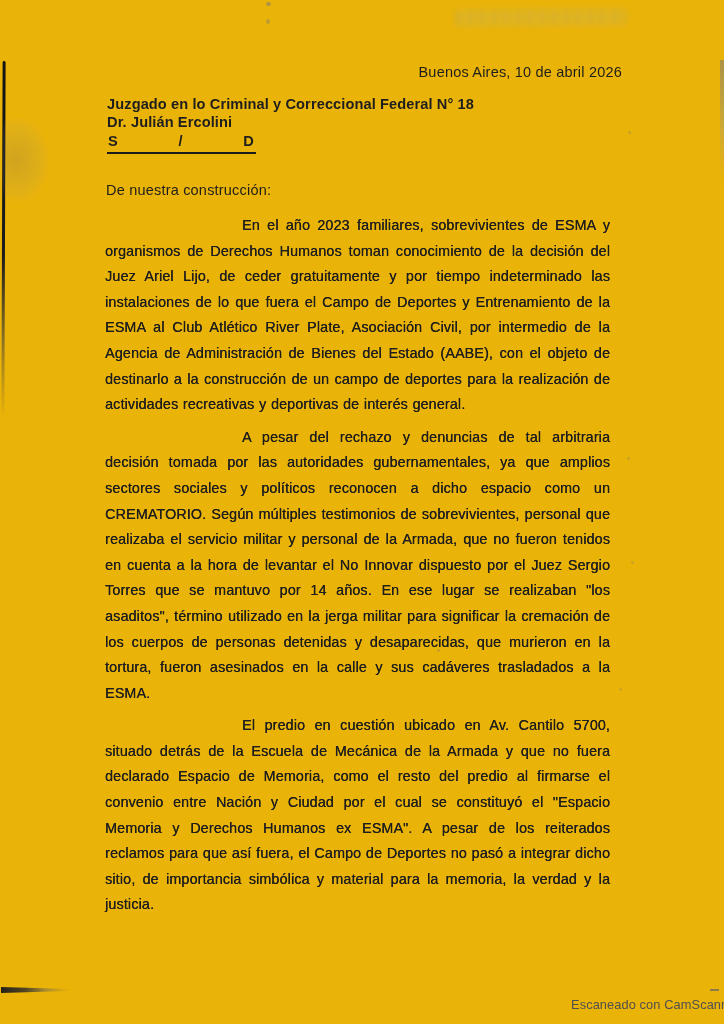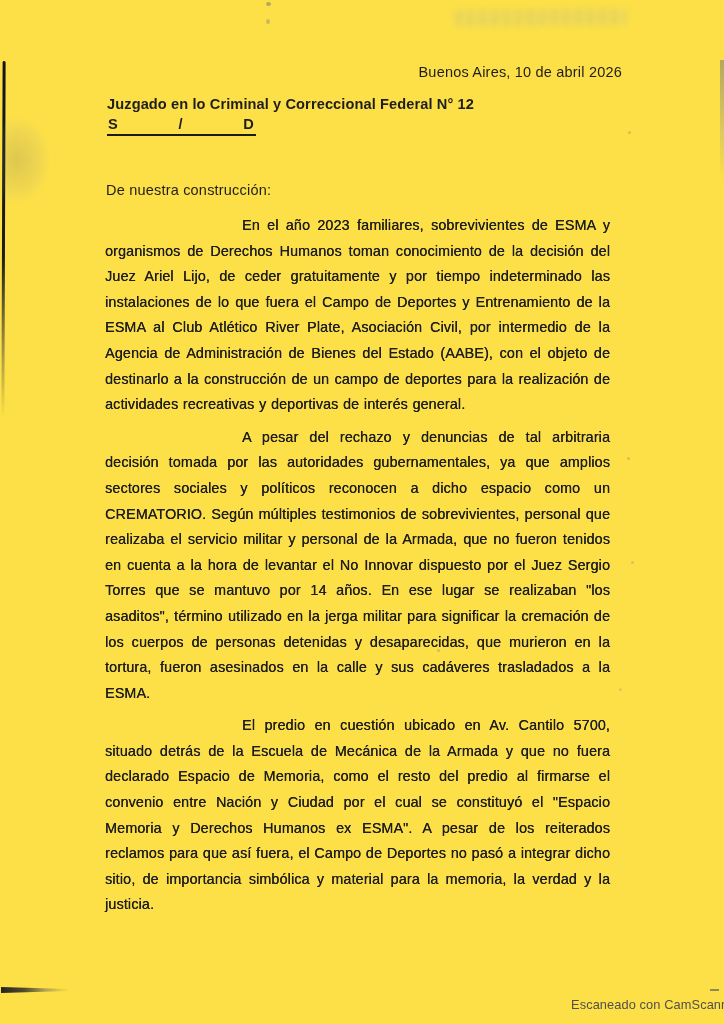--- a/index.html
+++ b/index.html
@@ -4,21 +4,21 @@
 <style>
   html, body {
     margin: 0;
     padding: 0;
     background: #ffffff;
   }
   .page {
     position: relative;
     width: 724px;
     height: 1024px;
-    background: #fde047;
+    background: #eab308;
     font-family: "Liberation Sans", sans-serif;
     color: #1e1e1e;
     overflow: hidden;
   }
 
   
   .date {
     position: absolute;
     top: 64px;
     left: 105px;
@@ -178,21 +178,22 @@
   <div class="speck s3"></div>
   <div class="speck s4"></div>
   <div class="speck s5"></div>
   <div class="speck s6"></div>
   <div class="speck s7"></div>
   <div class="corner-dash"></div>
 
   <div class="date">Buenos Aires, 10 de abril 2026</div>
 
   <div class="recipient">
-    <div>Juzgado en lo Criminal y Correccional Federal N° 12</div>
+    <div>Juzgado en lo Criminal y Correccional Federal N° 18</div>
+    <div>Dr. Julián Ercolini</div>
     <div class="sd">
       <span>S</span>
       <span>/</span>
       <span>D</span>
     </div>
   </div>
 
   <div class="greeting">De nuestra construcción:</div>
 
   <div class="body">

